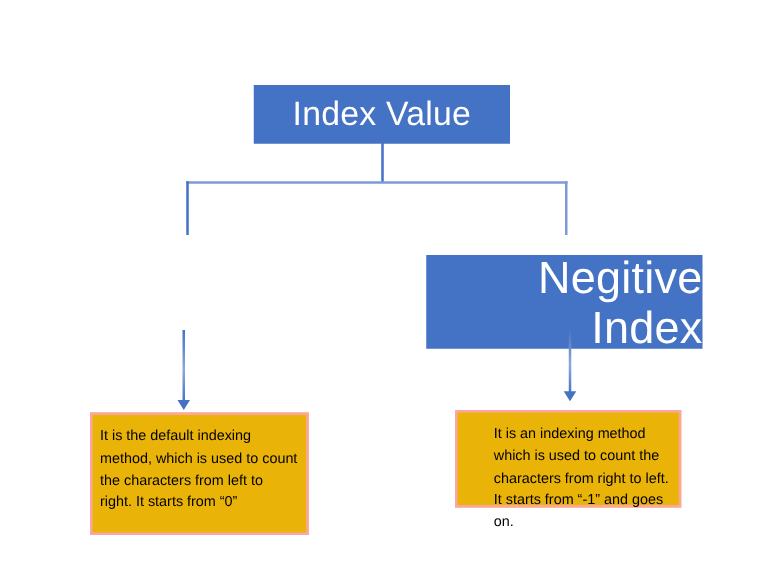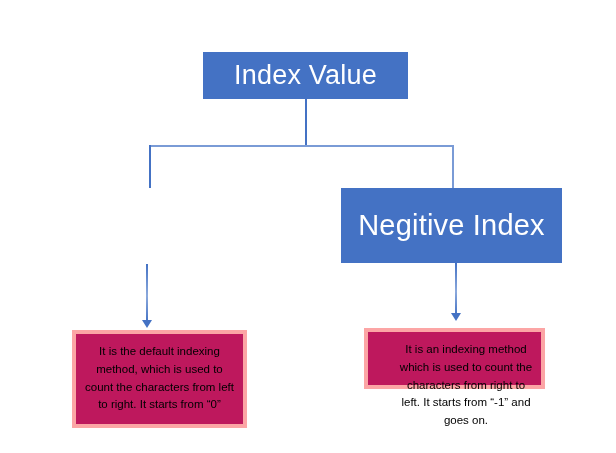--- a/index.html
+++ b/index.html
@@ -25,71 +25,72 @@
     background: #4472C4;
     color: #FFFFFF;
     display: flex;
     align-items: center;
     justify-content: center;
     text-align: center;
     font-weight: 400;
     letter-spacing: 0.2px;
     line-height: 1.1;
     box-sizing: border-box;
+    margin-top: 16px;
   }
   #node-root {
     left: 203px;
     top: 52px;
     width: 205px;
     height: 47px;
     font-size: 27px;
   }
   #node-positive {
     left: 46px;
     top: 188px;
     width: 206px;
     height: 75px;
     font-size: 30px;
   }
   #node-negative {
     left: 341px;
     top: 188px;
     width: 221px;
     height: 75px;
-    font-size: 29px;
+    font-size: 36px;
     text-align: right;
   }
 
   
   .callout {
     position: absolute;
-    background: #be185d;
-    border: 4px solid #fca5a5;
+    background: #eab308;
+    border: 2px solid #fca5a5;
     box-sizing: border-box;
     color: #000000;
     font-size: 11.5px;
     line-height: 1.55;
-    text-align: center;
+    text-align: left;
     display: flex;
     align-items: flex-start;
     justify-content: center;
     padding: 9px 6px 0 6px;
   }
   .callout span { display: block; }
   #callout-positive {
     left: 72px;
     top: 330px;
     width: 175px;
     height: 98px;
   }
   #callout-negative {
     left: 364px;
     top: 328px;
     width: 181px;
-    height: 61px;
+    height: 78px;
     padding-left: 29px;
   }
 
   
   .conn {
     position: absolute;
     background: #4472C4;
   }
   
   #conn-stem {

